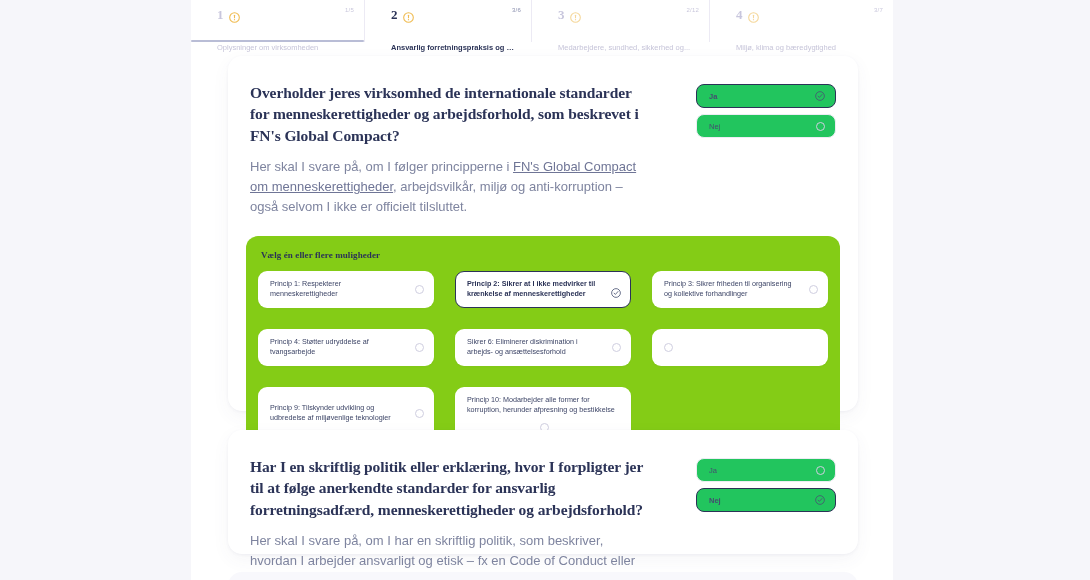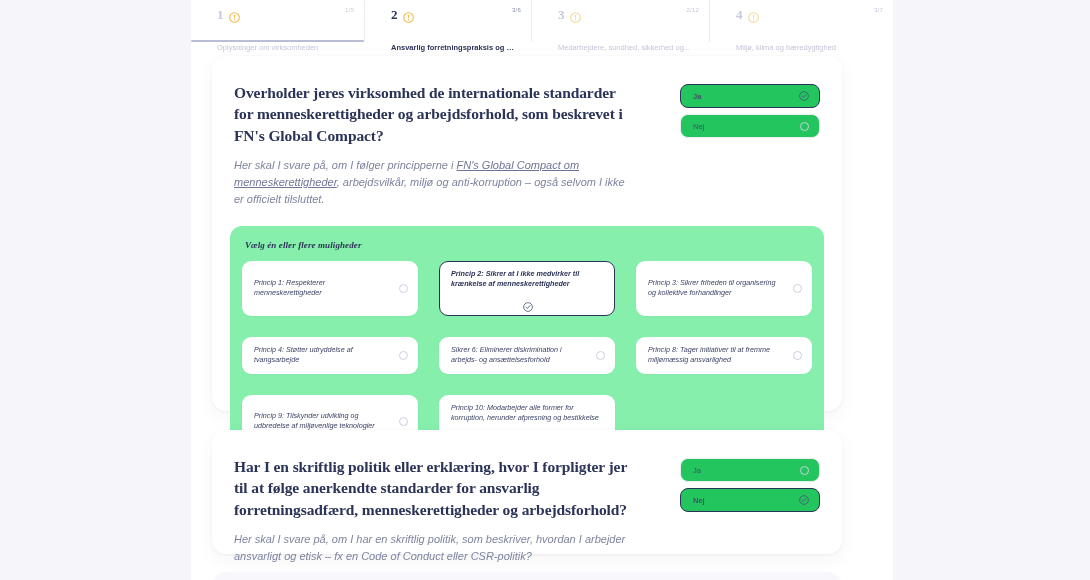--- a/index.html
+++ b/index.html
@@ -105,21 +105,21 @@
     bottom: 0;
     height: 2px;
     width: 100%;
     background: #b9bdd6;
     border-radius: 2px;
   }
 
   
   .card {
     position: absolute;
-    left: 212px;
+    left: 228px;
     width: 630px;
     background: #ffffff;
     border-radius: 14px;
     box-shadow: 0 1px 3px rgba(70,70,120,.06), 0 6px 18px rgba(70,70,120,.05);
   }
   #card-1 { top: 56px;  height: 355px; }
   #card-2 { top: 430px; height: 124px; }
   #card-3 {
     top: 572px;
     height: 40px;
@@ -143,24 +143,23 @@
     font-family: "Liberation Serif", serif;
     font-size: 15.5px;
     line-height: 1.38;
     font-weight: 700;
     color: #2b3357;
     letter-spacing: -.1px;
   }
 
   .q-sub {
     margin-top: 11px;
-    font-size: 11px;
+    font-size: 13px;
     line-height: 1.55;
     color: #7e849f;
-    font-style: italic;
   }
   .q-sub .lnk {
     color: #6f7596;
     text-decoration: underline;
   }
 
   
   .yn-col {
     width: 140px;
     flex: 0 0 140px;
@@ -192,24 +191,23 @@
     width: 9px; height: 9px;
     border-radius: 50%;
     border: 1px solid #cfcee0;
     display: block;
   }
   .check-ring { display: block; width: 10px; height: 10px; }
 
   
   .principles {
     margin: 18px -4px 0 -4px;
-    background: #86efac;
+    background: #84cc16;
     border-radius: 12px;
     padding: 14px 12px 16px 12px;
-    font-style: italic;
   }
 
   .principles-title {
     font-family: "Liberation Serif", serif;
     font-size: 9px;
     font-weight: 700;
     color: #2b3357;
     margin: 0 0 11px 3px;
     letter-spacing: .1px;
   }
@@ -229,21 +227,20 @@
     display: flex;
     align-items: center;
     justify-content: space-between;
     gap: 8px;
     cursor: pointer;
     box-shadow: 0 1px 2px rgba(70,70,120,.04);
   }
   .principle.selected {
     border: 1.4px solid #2b3357;
     box-shadow: none;
-    flex-direction: column;
   }
   .principle.tall { min-height: 46px; flex-direction: column; }
 
   .principle-label {
     font-size: 7.2px;
     line-height: 1.42;
     color: #3c4466;
   }
   .principle.selected .principle-label { font-weight: 600; color: #2b3357; }
 
@@ -379,21 +376,20 @@
           </div>
 
 
           <div class="principle">
             <span class="principle-label">Sikrer 6: Eliminerer diskrimination i arbejds- og ansættelsesforhold</span>
             <span class="radio-dot"></span>
           </div>
 
 
           <div class="principle">
-            <span class="principle-label">Princip 8: Tager initiativer til at fremme miljømæssig ansvarlighed</span>
             <span class="radio-dot"></span>
           </div>
 
           <div class="principle">
             <span class="principle-label">Princip 9: Tilskynder udvikling og udbredelse af miljøvenlige teknologier</span>
             <span class="radio-dot"></span>
           </div>
 
           <div class="principle tall">
             <span class="principle-label">Princip 10: Modarbejder alle former for korruption, herunder afpresning og bestikkelse</span>

